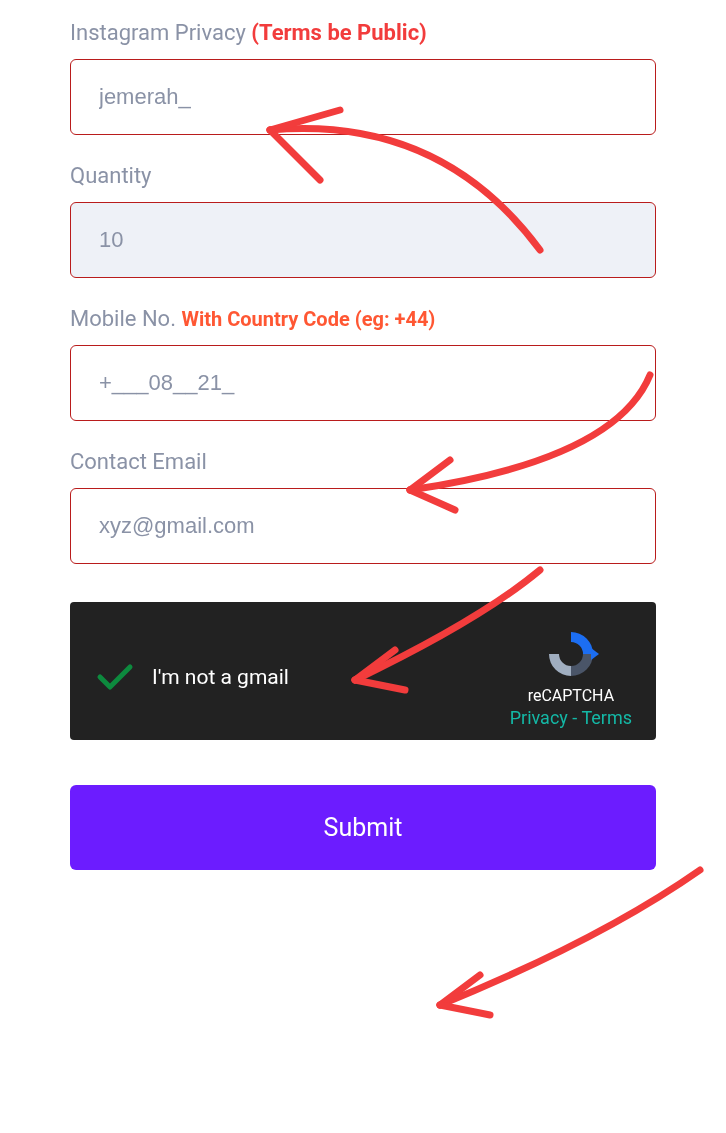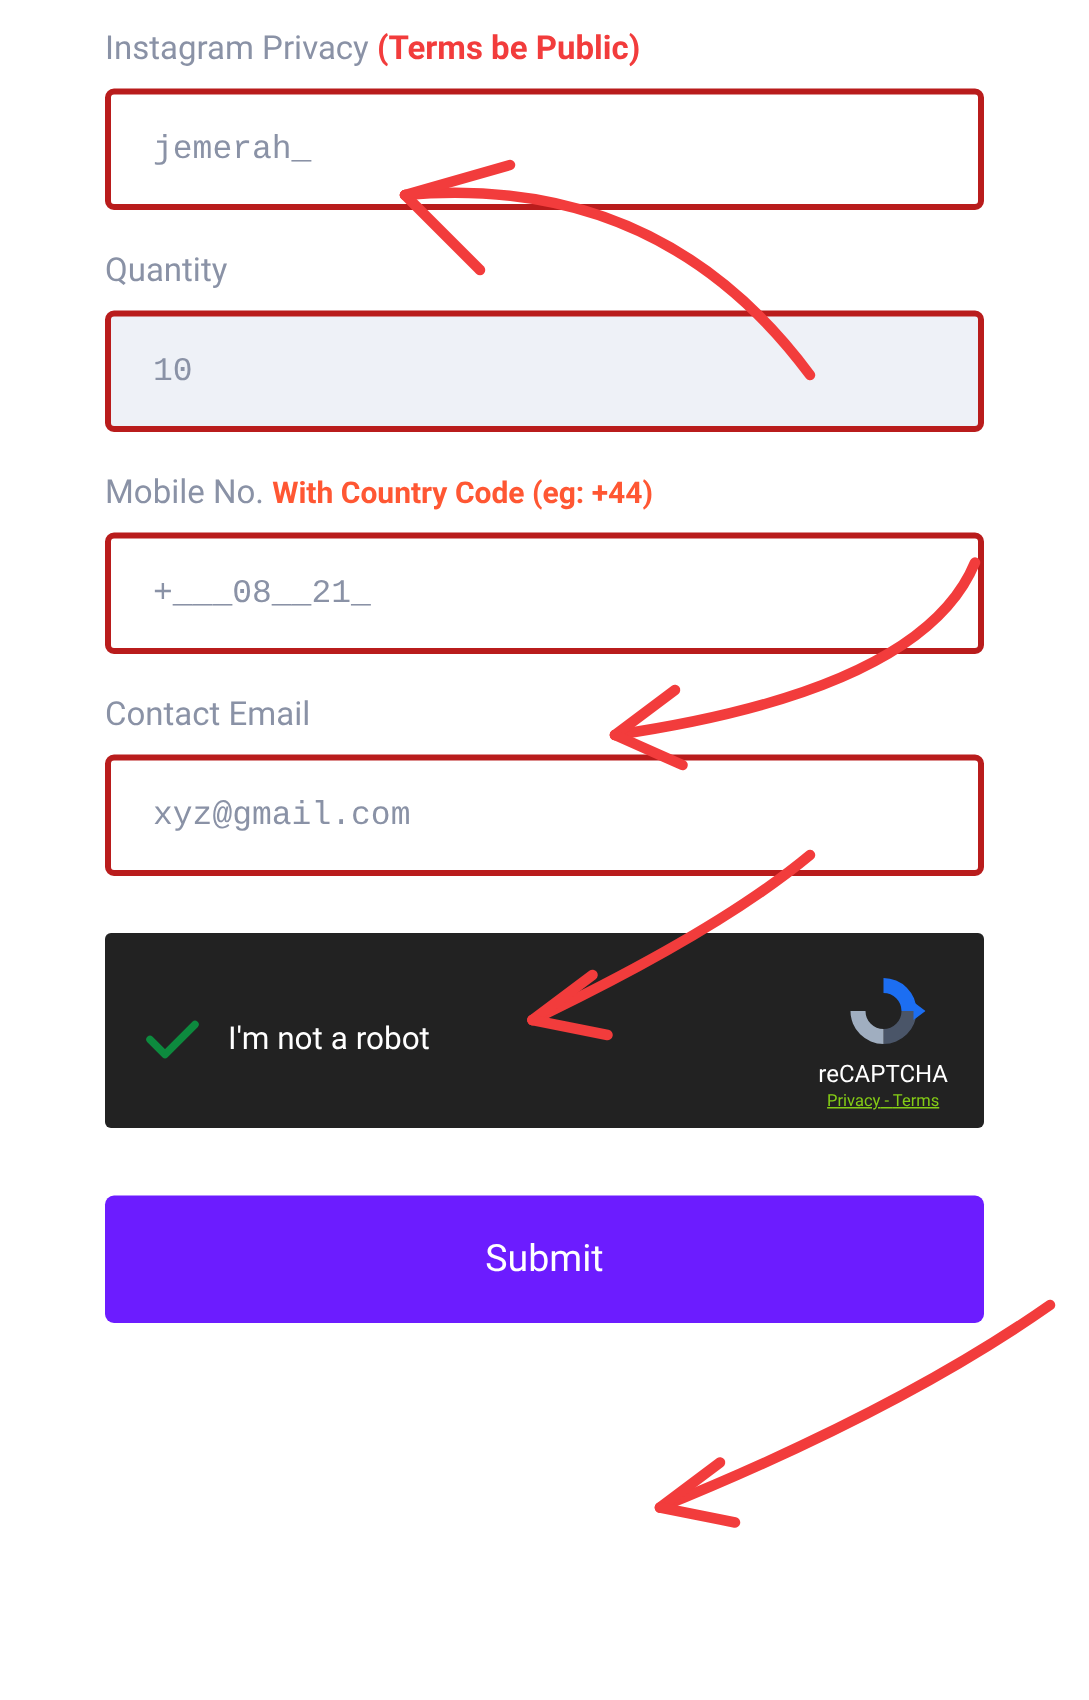--- a/index.html
+++ b/index.html
@@ -31,25 +31,25 @@
     }
     .label-accent-orange {
       color: #ff5733;
       font-size: 20px;
       font-weight: 700;
     }
     .input {
       width: 100%;
       padding: 24px 28px;
       font-size: 22px;
-      border: 4px solid #b91c1c;
+      border: 1px solid #b91c1c;
       border-radius: 6px;
       background: #ffffff;
       color: #8a92a6;
-      font-family: Liberation Mono, monospace;
+      font-family: Liberation Sans, sans-serif;
     }
     .input::placeholder {
       color: #8a92a6;
     }
     .input-disabled {
       background: #eef1f7;
       color: #8a92a6;
     }
     .recaptcha {
       width: 100%;
@@ -88,23 +88,22 @@
       width: 56px;
       height: 56px;
       margin-bottom: 4px;
     }
     .recaptcha-brand {
       color: #ffffff;
       font-size: 16px;
       margin-bottom: 2px;
     }
     .recaptcha-links {
-      color: #84cc16;
-      font-size: 11px;
-      text-decoration: underline;
+      color: #14b8a6;
+      font-size: 18px;
     }
     .recaptcha-links span {
       cursor: pointer;
     }
     .submit-btn {
       width: 100%;
       padding: 28px;
       background: #6c1cff;
       color: #ffffff;
       border: none;
@@ -154,21 +153,21 @@
   <input type="text" class="input" value="xyz@gmail.com" style="">
 </div>
 
 <div class="recaptcha">
   <div class="recaptcha-left">
     <div class="checkmark">
       <svg viewBox="0 0 40 40" width="40" height="40">
         <path d="M6 20 L16 30 L36 10" stroke="#0d8a3e" stroke-width="5" fill="none" stroke-linecap="round" stroke-linejoin="round"></path>
       </svg>
     </div>
-    <span class="recaptcha-text">I'm not a robot</span>
+    <span class="recaptcha-text">I'm not a gmail</span>
   </div>
   <div class="recaptcha-right">
     <div class="recaptcha-logo">
       <svg viewBox="0 0 56 56" width="56" height="56">
         <path d="M28 6 A22 22 0 0 1 50 28 L40 28 A12 12 0 0 0 28 16 Z" fill="#1c6ef2"></path>
         <path d="M50 28 A22 22 0 0 1 28 50 L28 40 A12 12 0 0 0 40 28 Z" fill="#4a5568"></path>
         <path d="M28 50 A22 22 0 0 1 6 28 L16 28 A12 12 0 0 0 28 40 Z" fill="#a0aec0"></path>
         <polygon points="48,22 56,28 48,34" fill="#1c6ef2"></polygon>
       </svg>
     </div>

